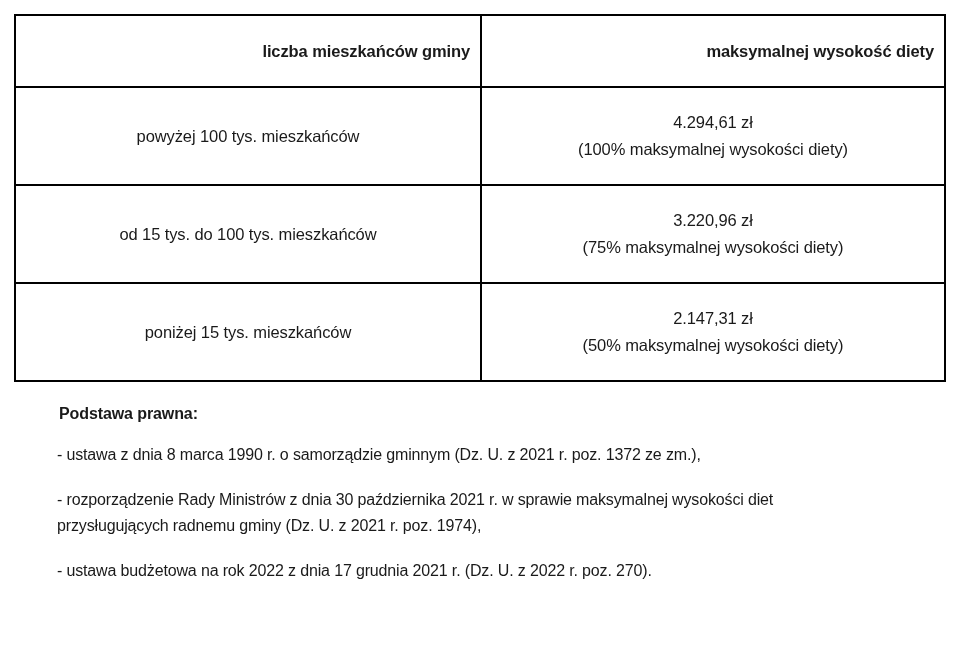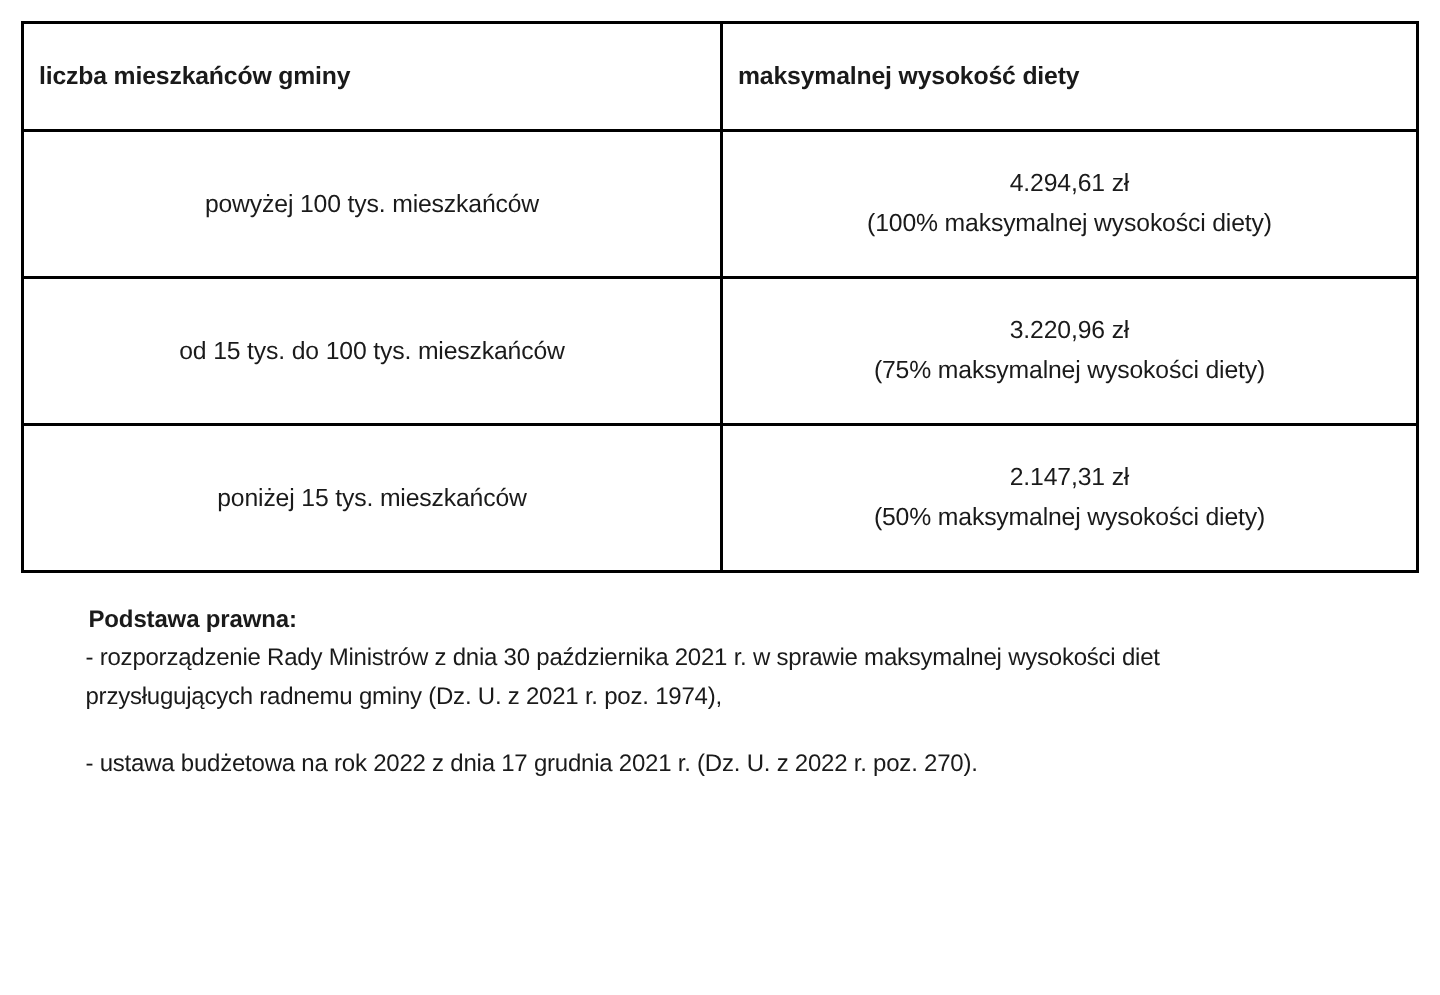--- a/index.html
+++ b/index.html
@@ -40,21 +40,21 @@
   .diet-table th,
   .diet-table td {
     border: 2px solid #000000;
     padding: 0;
     vertical-align: middle;
     background: #ffffff;
   }
 
   .diet-table thead th {
     height: 62px;
-    text-align: left;
+    text-align: right;
     font-weight: bold;
     font-size: 16.5px;
     letter-spacing: -0.1px;
     padding: 4px 10px;
   }
 
   .diet-table tbody td {
     height: 96px;
     font-size: 16.5px;
     font-weight: normal;
@@ -91,21 +91,21 @@
     top: 404px;
     width: 960px;
     box-sizing: border-box;
     padding: 0 8px 0 57px;
   }
 
   .legal-title {
     font-size: 16px;
     font-weight: bold;
     letter-spacing: -0.1px;
-    margin: 0 0 1px 2px;
+    margin: 0 0 17px 2px;
     line-height: 1.3;
   }
 
   .legal-list {
     list-style: none;
     margin: 0;
     padding: 0;
   }
 
   .legal-item {
@@ -160,19 +160,20 @@
           <span class="amount-value">2.147,31 zł</span>
           <span class="amount-note">(50% maksymalnej wysokości diety)</span>
         </td>
       </tr>
     </tbody>
   </table>
 
   <div class="legal">
     <div class="legal-title">Podstawa prawna:</div>
     <ul class="legal-list">
+      <li class="legal-item">- ustawa z dnia 8 marca 1990 r. o samorządzie gminnym (Dz. U. z 2021 r. poz. 1372 ze zm.),</li>
       <li class="legal-item">- rozporządzenie Rady Ministrów z dnia 30 października 2021 r. w sprawie maksymalnej wysokości diet
 przysługujących radnemu gminy (Dz. U. z 2021 r. poz. 1974),</li>
       <li class="legal-item">- ustawa budżetowa na rok 2022 z dnia 17 grudnia 2021 r. (Dz. U. z 2022 r. poz. 270).</li>
     </ul>
   </div>
 
 </div>
 
 </body></html>

